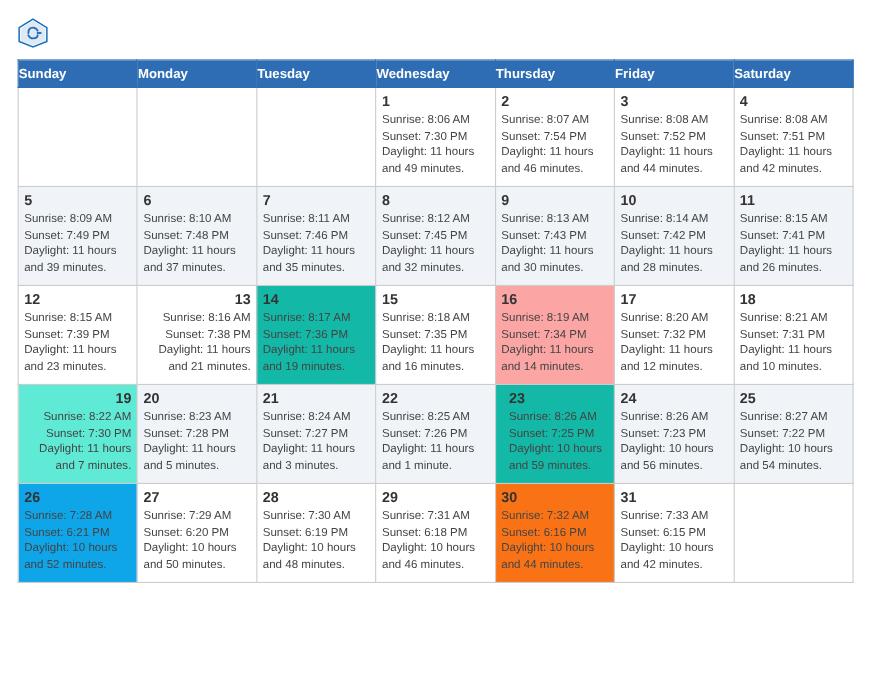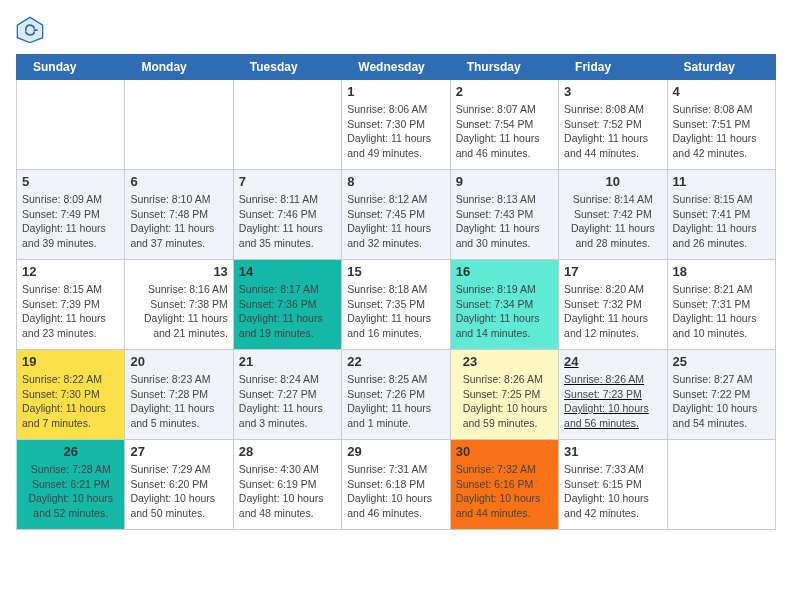--- a/index.html
+++ b/index.html
@@ -45,21 +45,21 @@
       color: #555;
     }
     table {
       width: 100%;
       border-collapse: collapse;
       font-size: 11px;
     }
     thead th {
       background: #2e6db4;
       color: #fff;
-      padding: 5px 16px;
+      padding: 5px 0;
       text-align: left;
       font-size: 12px;
       font-weight: bold;
       border: 1px solid #2e6db4;
     }
     td {
       border: 1px solid #ccc;
       vertical-align: top;
       padding: 4px 5px;
       width: 14.28%;
@@ -174,21 +174,21 @@
           <div class="day-info">Sunrise: 8:12 AM
 Sunset: 7:45 PM
 Daylight: 11 hours and 32 minutes.</div>
         </td>
         <td style="background: rgb(240, 244, 248);">
           <span class="day-number">9</span>
           <div class="day-info">Sunrise: 8:13 AM
 Sunset: 7:43 PM
 Daylight: 11 hours and 30 minutes.</div>
         </td>
-        <td style="background: rgb(240, 244, 248); text-align: center;">
+        <td style="background: rgb(240, 244, 248);">
           <span class="day-number">10</span>
           <div class="day-info">Sunrise: 8:14 AM
 Sunset: 7:42 PM
 Daylight: 11 hours and 28 minutes.</div>
         </td>
         <td style="background: rgb(240, 244, 248);">
           <span class="day-number">11</span>
           <div class="day-info">Sunrise: 8:15 AM
 Sunset: 7:41 PM
 Daylight: 11 hours and 26 minutes.</div>
@@ -212,41 +212,41 @@
           <div class="day-info">Sunrise: 8:17 AM
 Sunset: 7:36 PM
 Daylight: 11 hours and 19 minutes.</div>
         </td>
         <td style="background: rgb(255, 255, 255);">
           <span class="day-number">15</span>
           <div class="day-info">Sunrise: 8:18 AM
 Sunset: 7:35 PM
 Daylight: 11 hours and 16 minutes.</div>
         </td>
-        <td style="background: #5eead4;">
+        <td style="background: #fca5a5;">
           <span class="day-number">16</span>
           <div class="day-info">Sunrise: 8:19 AM
 Sunset: 7:34 PM
 Daylight: 11 hours and 14 minutes.</div>
         </td>
         <td style="background: rgb(255, 255, 255);">
           <span class="day-number">17</span>
           <div class="day-info">Sunrise: 8:20 AM
 Sunset: 7:32 PM
 Daylight: 11 hours and 12 minutes.</div>
         </td>
         <td style="background: rgb(255, 255, 255);">
           <span class="day-number">18</span>
           <div class="day-info">Sunrise: 8:21 AM
 Sunset: 7:31 PM
 Daylight: 11 hours and 10 minutes.</div>
         </td>
       </tr>
       <tr>
-        <td style="background: #fde047;">
+        <td style="background: #5eead4; text-align: right;">
           <span class="day-number">19</span>
           <div class="day-info">Sunrise: 8:22 AM
 Sunset: 7:30 PM
 Daylight: 11 hours and 7 minutes.</div>
         </td>
         <td style="background: rgb(240, 244, 248);">
           <span class="day-number">20</span>
           <div class="day-info">Sunrise: 8:23 AM
 Sunset: 7:28 PM
 Daylight: 11 hours and 5 minutes.</div>
@@ -256,55 +256,55 @@
           <div class="day-info">Sunrise: 8:24 AM
 Sunset: 7:27 PM
 Daylight: 11 hours and 3 minutes.</div>
         </td>
         <td style="background: rgb(240, 244, 248);">
           <span class="day-number">22</span>
           <div class="day-info">Sunrise: 8:25 AM
 Sunset: 7:26 PM
 Daylight: 11 hours and 1 minute.</div>
         </td>
-        <td style="background: #fef9c3; padding-left: 12px;">
+        <td style="background: #14b8a6; padding-left: 12px;">
           <span class="day-number">23</span>
           <div class="day-info">Sunrise: 8:26 AM
 Sunset: 7:25 PM
 Daylight: 10 hours and 59 minutes.</div>
         </td>
-        <td style="background: rgb(240, 244, 248); text-decoration: underline;">
+        <td style="background: rgb(240, 244, 248);">
           <span class="day-number">24</span>
           <div class="day-info">Sunrise: 8:26 AM
 Sunset: 7:23 PM
 Daylight: 10 hours and 56 minutes.</div>
         </td>
         <td style="background: rgb(240, 244, 248);">
           <span class="day-number">25</span>
           <div class="day-info">Sunrise: 8:27 AM
 Sunset: 7:22 PM
 Daylight: 10 hours and 54 minutes.</div>
         </td>
       </tr>
       <tr>
-        <td style="background: #14b8a6; text-align: center;">
+        <td style="background: #0ea5e9;">
           <span class="day-number">26</span>
           <div class="day-info">Sunrise: 7:28 AM
 Sunset: 6:21 PM
 Daylight: 10 hours and 52 minutes.</div>
         </td>
         <td style="background: rgb(255, 255, 255);">
           <span class="day-number">27</span>
           <div class="day-info">Sunrise: 7:29 AM
 Sunset: 6:20 PM
 Daylight: 10 hours and 50 minutes.</div>
         </td>
         <td style="background: rgb(255, 255, 255);">
           <span class="day-number">28</span>
-          <div class="day-info">Sunrise: 4:30 AM
+          <div class="day-info">Sunrise: 7:30 AM
 Sunset: 6:19 PM
 Daylight: 10 hours and 48 minutes.</div>
         </td>
         <td style="background: rgb(255, 255, 255); margin-top: 18px;">
           <span class="day-number">29</span>
           <div class="day-info">Sunrise: 7:31 AM
 Sunset: 6:18 PM
 Daylight: 10 hours and 46 minutes.</div>
         </td>
         <td style="background: #f97316;">

